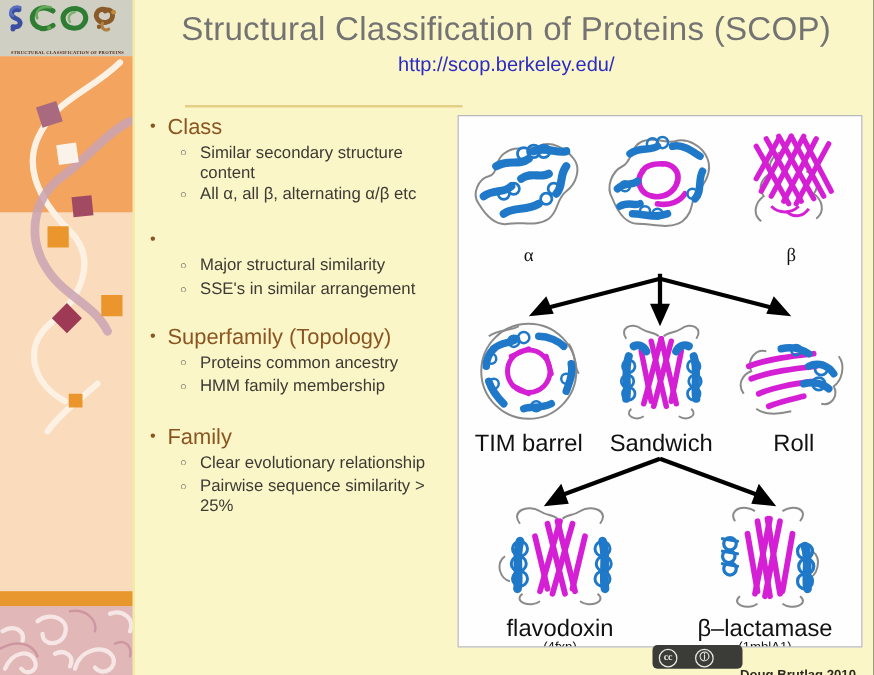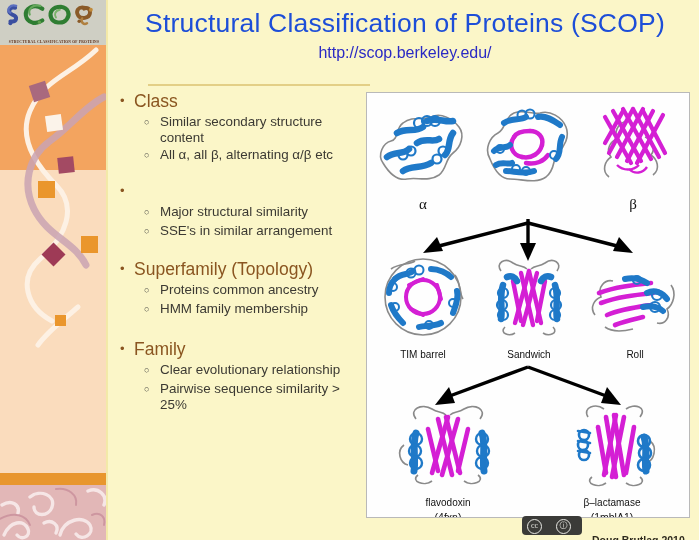--- a/index.html
+++ b/index.html
@@ -46,21 +46,21 @@
   }
   .sb-edge{
     position:absolute;left:106px;top:0;width:2px;height:540px;
     background:#f3e9a8;
   }
   .sq{position:absolute;}
 
   
   #title{
     position:absolute;left:120px;top:8px;width:570px;
-    text-align:center;color:#1d4ed8;
+    text-align:center;color:#737373;
     font-size:26.5px;letter-spacing:.2px;white-space:nowrap;
   }
   #url{
     position:absolute;left:120px;top:44px;width:570px;
     text-align:center;font-size:16px;color:#2a2ac4;
     white-space:nowrap;
   }
   #rule{
     position:absolute;left:148px;top:84px;width:222px;height:2px;
     background:#e3cf86;
@@ -90,30 +90,30 @@
   #panel{
     position:absolute;left:366px;top:92px;width:322px;height:424px;
     background:#fefefe;border:1px solid #b9b9b9;overflow:hidden;
   }
   .pcell{position:absolute;text-align:center;}
   .pimg{position:relative;margin:0 auto;}
   .plabel{
     font-family:"Liberation Serif",serif;color:#111;font-size:15px;
     line-height:17px;margin-top:1px;white-space:nowrap;
   }
-  .plabel.sans{font-family:"Liberation Sans",sans-serif;font-size:10px;}
+  .plabel.sans{font-family:"Liberation Sans",sans-serif;font-size:19px;}
   .psub{
     font-family:"Liberation Sans",sans-serif;color:#111;font-size:10.5px;
     line-height:12px;white-space:nowrap;
   }
 
   
   #cc{
-    position:absolute;left:522px;top:516px;width:60px;height:19px;
-    background:#3b3b38;border-radius:4px;
+    position:absolute;left:522px;top:516px;width:72px;height:19px;
+    background:#3b3b38;border-radius:4px;font-weight:bold;
   }
   .cc-c{
     position:absolute;top:3px;width:13px;height:13px;border-radius:50%;
     border:1.4px solid #e9e9e4;color:#e9e9e4;font-size:8px;
     line-height:12px;text-align:center;font-family:"Liberation Serif",serif;
   }
   #credit{
     position:absolute;left:592px;top:534px;font-size:10.5px;
     color:#2e2a1e;font-weight:bold;white-space:nowrap;
   }

